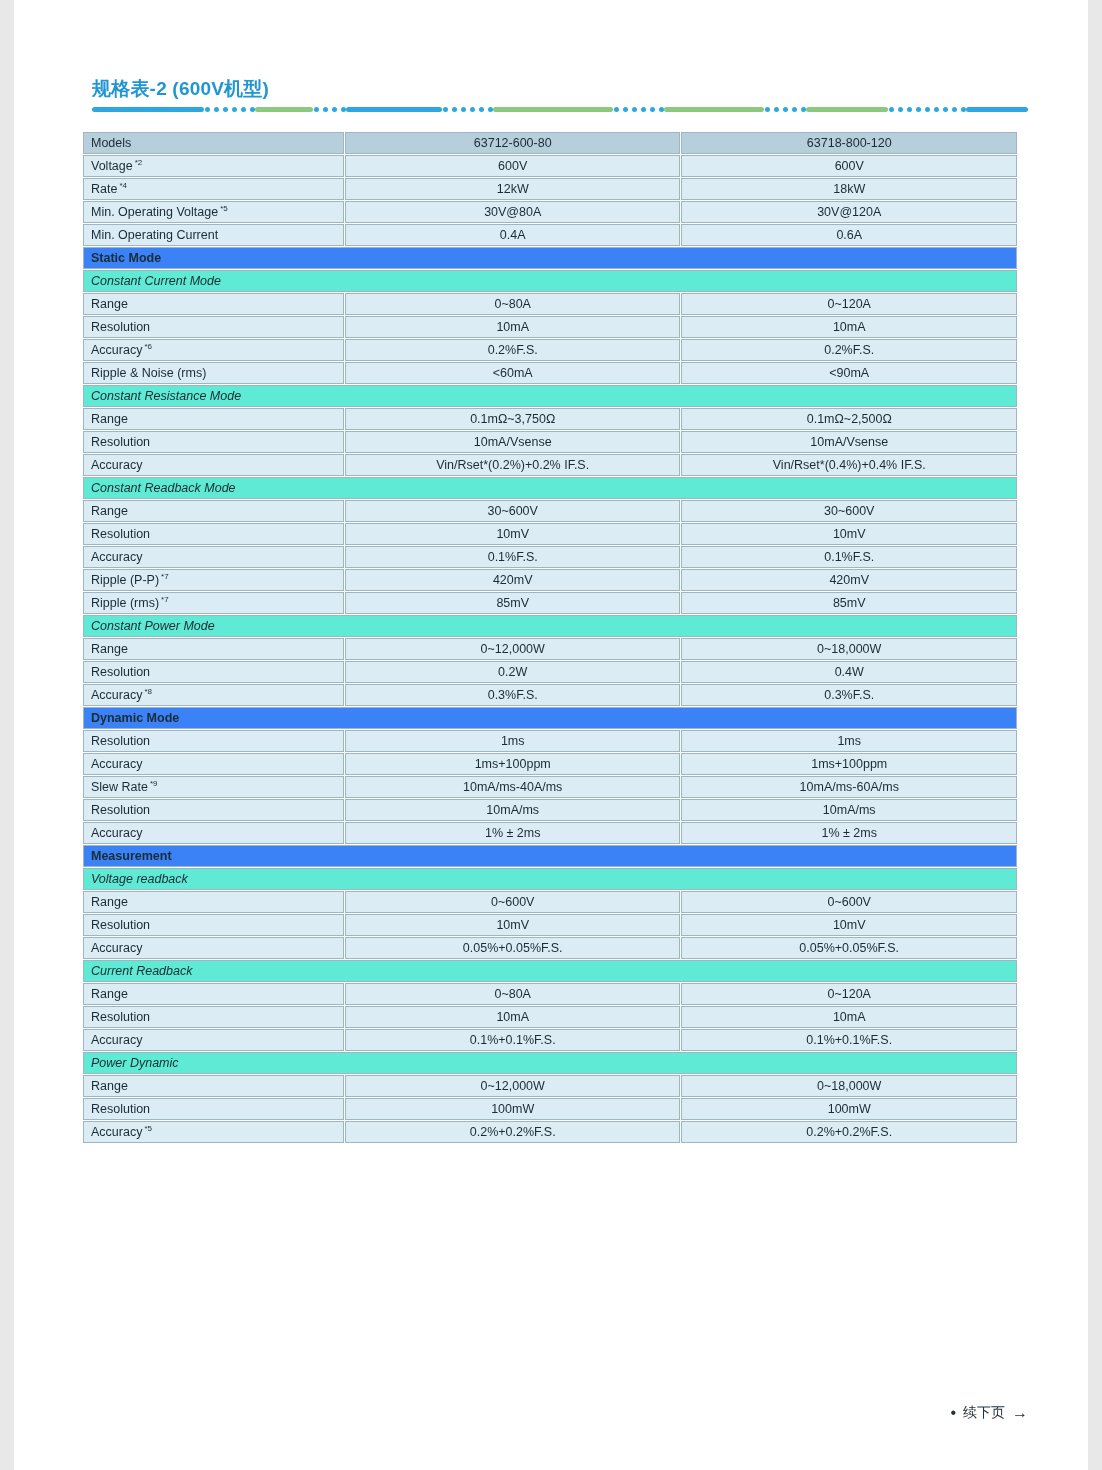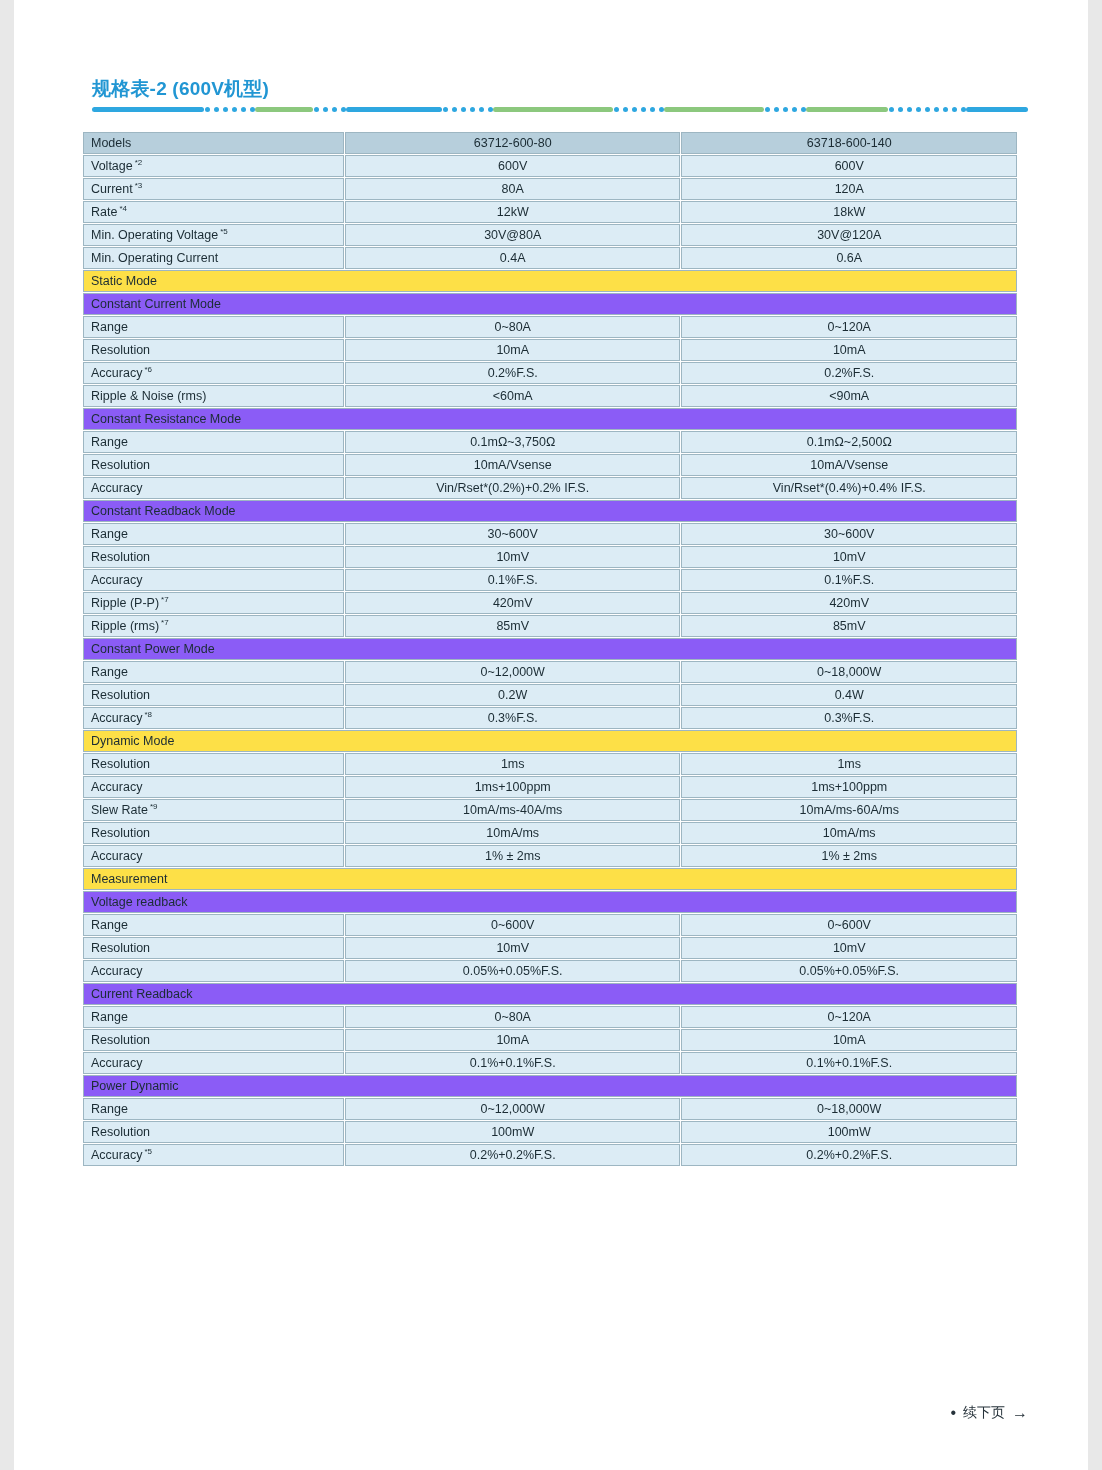--- a/index.html
+++ b/index.html
@@ -36,22 +36,22 @@
   table.spec td{
     height:20px;
     font-size:12.5px;
     line-height:14px;
     padding:0 7px;
     border:1px solid #9db6c2;
     overflow:hidden;white-space:nowrap;
   }
   tr.row-header td{background:#b7cfdc;font-weight:400;}
   tr.row-header td.cell-value{text-align:center;}
-  tr.row-section td{background:#fde047;}
-  tr.row-subsection td{background:#8b5cf6;}
+  tr.row-section td{background:#3b82f6;font-weight:bold;}
+  tr.row-subsection td{background:#5eead4;font-style:italic;}
   tr.row-data td{background:#dcecf5;}
   td.cell-label{text-align:left;}
   td.cell-value{text-align:center;}
   sup.fnote{font-size:8px;vertical-align:super;line-height:0;margin-left:2px;}
   .footer{
     position:absolute;top:1404px;right:60px;
     font-size:14px;color:#26323a;
     display:flex;align-items:center;gap:7px;
   }
   .footer .bullet{font-size:16px;line-height:14px;}
@@ -125,31 +125,26 @@
   <table class="spec">
     <colgroup>
       <col style="width:28%">
       <col style="width:36%">
       <col style="width:36%">
     </colgroup>
     <tbody>
         <tr class="row-header">
           <td class="cell-label"><span>Models</span></td>
           <td class="cell-value">63712-600-80</td>
-          <td class="cell-value">63718-600-140</td>
+          <td class="cell-value">63718-800-120</td>
         </tr>
         <tr class="row-data">
           <td class="cell-label"><span>Voltage</span><sup class="fnote">*2</sup></td>
           <td class="cell-value">600V</td>
           <td class="cell-value">600V</td>
-        </tr>
-        <tr class="row-data">
-          <td class="cell-label"><span>Current</span><sup class="fnote">*3</sup></td>
-          <td class="cell-value">80A</td>
-          <td class="cell-value">120A</td>
         </tr>
         <tr class="row-data">
           <td class="cell-label"><span>Rate</span><sup class="fnote">*4</sup></td>
           <td class="cell-value">12kW</td>
           <td class="cell-value">18kW</td>
         </tr>
         <tr class="row-data">
           <td class="cell-label"><span>Min. Operating Voltage</span><sup class="fnote">*5</sup></td>
           <td class="cell-value">30V@80A</td>
           <td class="cell-value">30V@120A</td>

